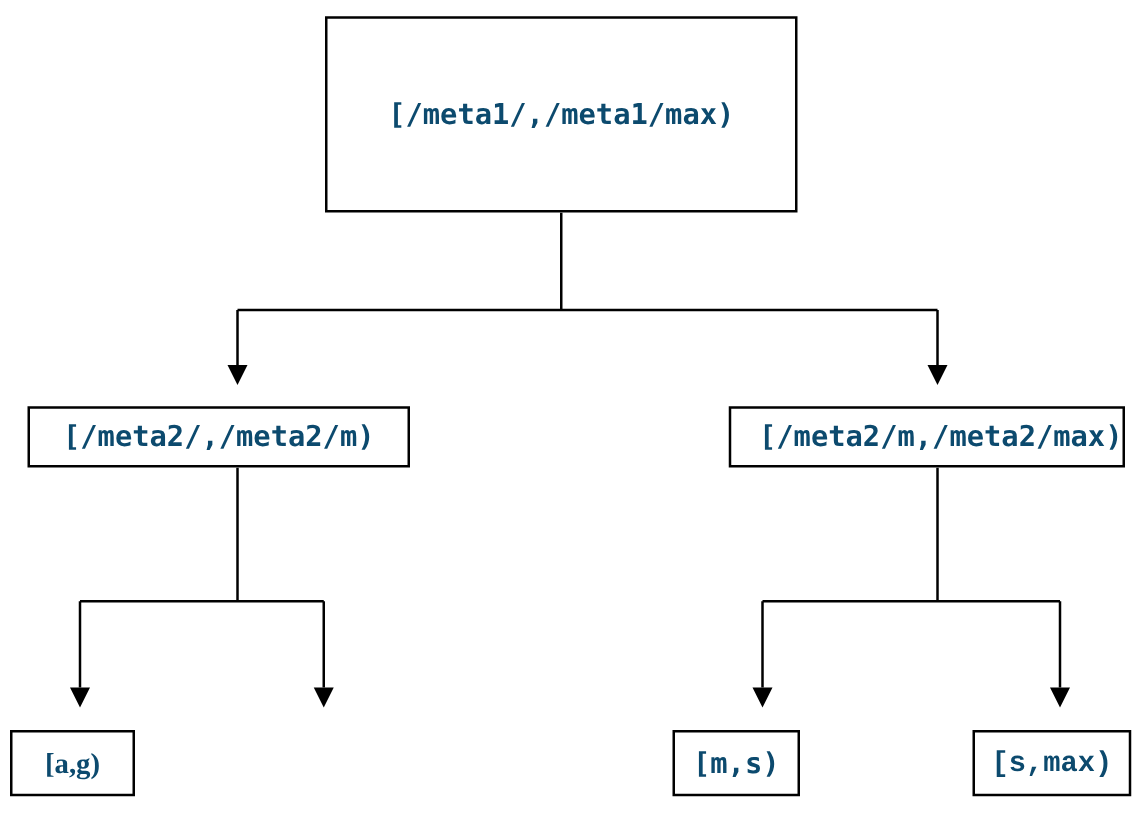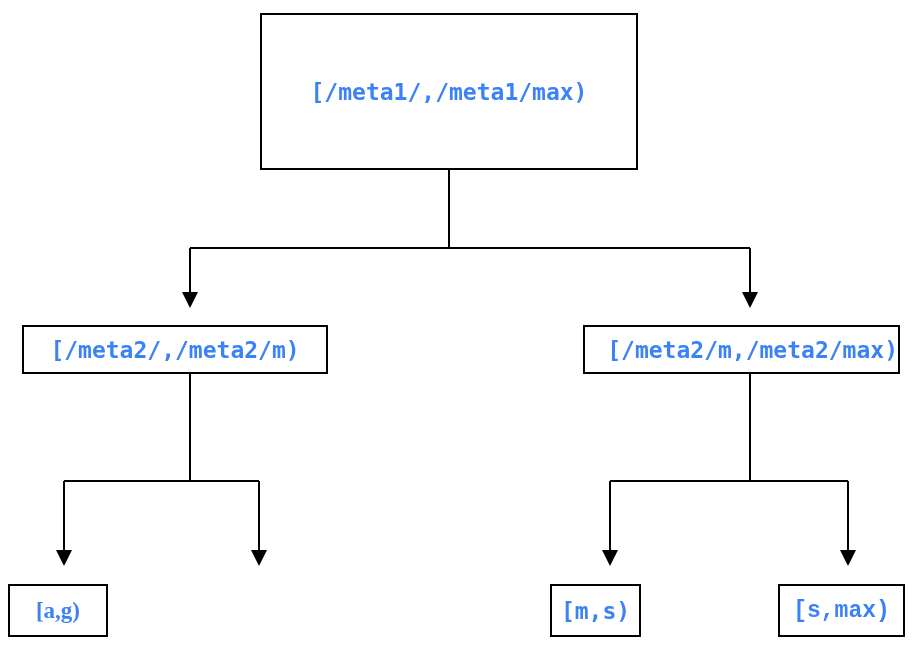--- a/index.html
+++ b/index.html
@@ -20,35 +20,35 @@
     left: 0;
     top: 0;
     width: 912px;
     height: 652px;
   }
   .node {
     position: absolute;
     box-sizing: border-box;
     border: 2px solid #000000;
     background: #ffffff;
-    color: #3b82f6;
+    color: #0c4a6e;
     display: flex;
     align-items: center;
     justify-content: center;
     font-size: 23px;
     font-weight: bold;
     letter-spacing: 0;
     white-space: nowrap;
   }
   .node-root  { left: 260px; top: 13px;  width: 378px; height: 157px; }
   .node-mid-l { left: 22px;  top: 325px; width: 306px; height: 49px; }
   .node-mid-r { left: 583px; top: 325px; width: 317px; height: 49px; justify-content: flex-end; }
   .node-leaf-1 { left: 8px;   top: 584px; width: 100px; height: 53px; font-family: Liberation Serif, serif; }
   .node-leaf-2 { left: 203px; top: 584px; width: 100px; height: 53px; }
-  .node-leaf-3 { left: 550px; top: 584px; width: 91px; height: 53px; align-items: center; }
+  .node-leaf-3 { left: 538px; top: 584px; width: 102px; height: 53px; align-items: center; }
   .node-leaf-4 { left: 778px; top: 584px; width: 127px; height: 53px; font-family: Liberation Mono, monospace; }
   .edge { stroke: #000000; stroke-width: 2; fill: none; }
   .arrowhead { fill: #000000; stroke: none; }
 </style>
 </head>
 <body>
 
 <div class="canvas">
 
   <svg class="edges" viewBox="0 0 912 652" xmlns="http://www.w3.org/2000/svg">

